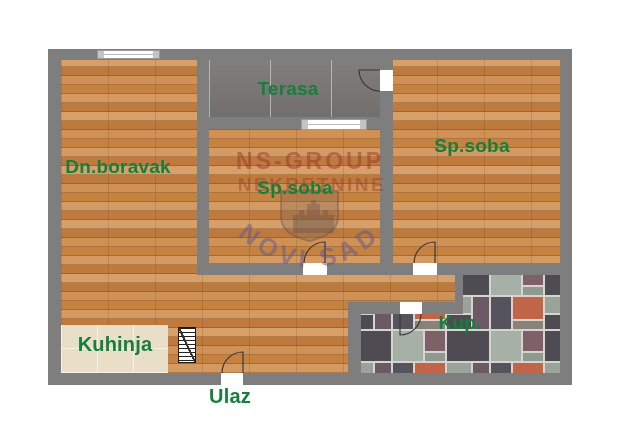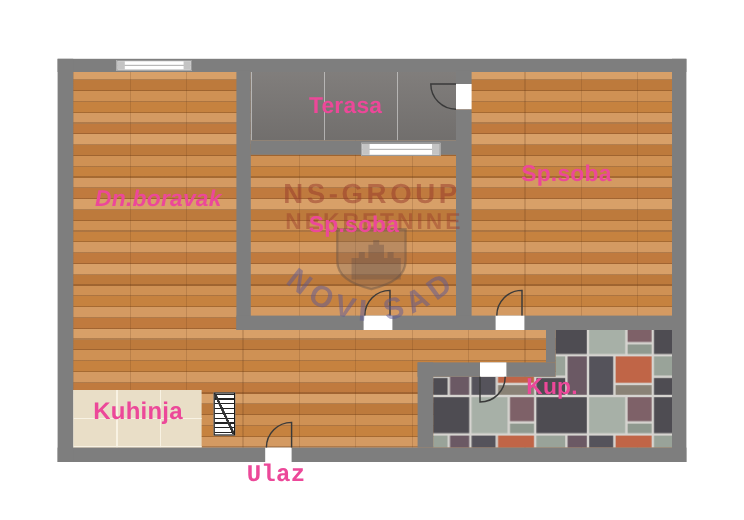--- a/index.html
+++ b/index.html
@@ -45,21 +45,21 @@
   .radiator{
     border:1px solid #1a1a1a;box-sizing:border-box;background-color:#fff;
     background-image:
       linear-gradient(to top right, rgba(0,0,0,0) 46%, #333 47%, #333 53%, rgba(0,0,0,0) 54%),
       repeating-linear-gradient(180deg, #222 0 1px, rgba(0,0,0,0) 1px 4px);
   }
   svg.overlay{position:absolute;left:0;top:0;pointer-events:none;}
   
   .room-label{
     position:absolute;transform:translate(-50%,-50%);
-    color:#ec4899;font-weight:700;font-size:19px;white-space:nowrap;letter-spacing:.2px;
+    color:#15803d;font-weight:700;font-size:19px;white-space:nowrap;letter-spacing:.2px;
   }
   .lg{font-size:20px;}
 </style>
 </head>
 <body>
 
 <div class="stage">
 
   <div class="abs wood" style="left:61px;top:59px;width:499px;height:314px;"></div>
 
@@ -127,21 +127,21 @@
     <text x="312" y="191" text-anchor="middle" font-size="19" font-weight="bold" letter-spacing="2.5" fill="rgba(150,55,42,0.42)">NEKRETNINE</text>
     <g>
       <path d="M281,191 h57 v26 c0,13 -11,19.5 -28.5,24 C292,236.5 281,230 281,217 Z" fill="rgba(130,108,96,0.32)" stroke="rgba(100,80,68,0.40)" stroke-width="2"></path>
       <path d="M293,233 v-18 h6 v-5 h5 v5 h3 v-11 h4 v-4 h5 v4 h4 v11 h3 v-5 h5 v5 h6 v18 Z" fill="rgba(98,78,72,0.35)"></path>
     </g>
     <text font-size="25" font-weight="bold" letter-spacing="5" fill="rgba(92,88,150,0.50)">
       <textPath href="#arcpath" xlink:href="#arcpath" startOffset="2">NOVI SAD</textPath>
     </text>
   </svg>
 
-  <div class="room-label" style="left:132px;top:167px;font-style:italic;">Dn.boravak</div>
+  <div class="room-label" style="left:118px;top:167px;">Dn.boravak</div>
   <div class="room-label" style="left:288px;top:89px;">Terasa</div>
   <div class="room-label" style="left:295px;top:188px;">Sp.soba</div>
   <div class="room-label" style="left:472px;top:146px;">Sp.soba</div>
   <div class="room-label lg" style="left:115px;top:344px;">Kuhinja</div>
   <div class="room-label" style="left:460px;top:323px;">Kup.</div>
-  <div class="room-label lg" style="left:230px;top:396px;font-family:Liberation Mono, monospace;">Ulaz</div>
+  <div class="room-label lg" style="left:230px;top:396px;">Ulaz</div>
 
 </div>
 
 </body></html>

